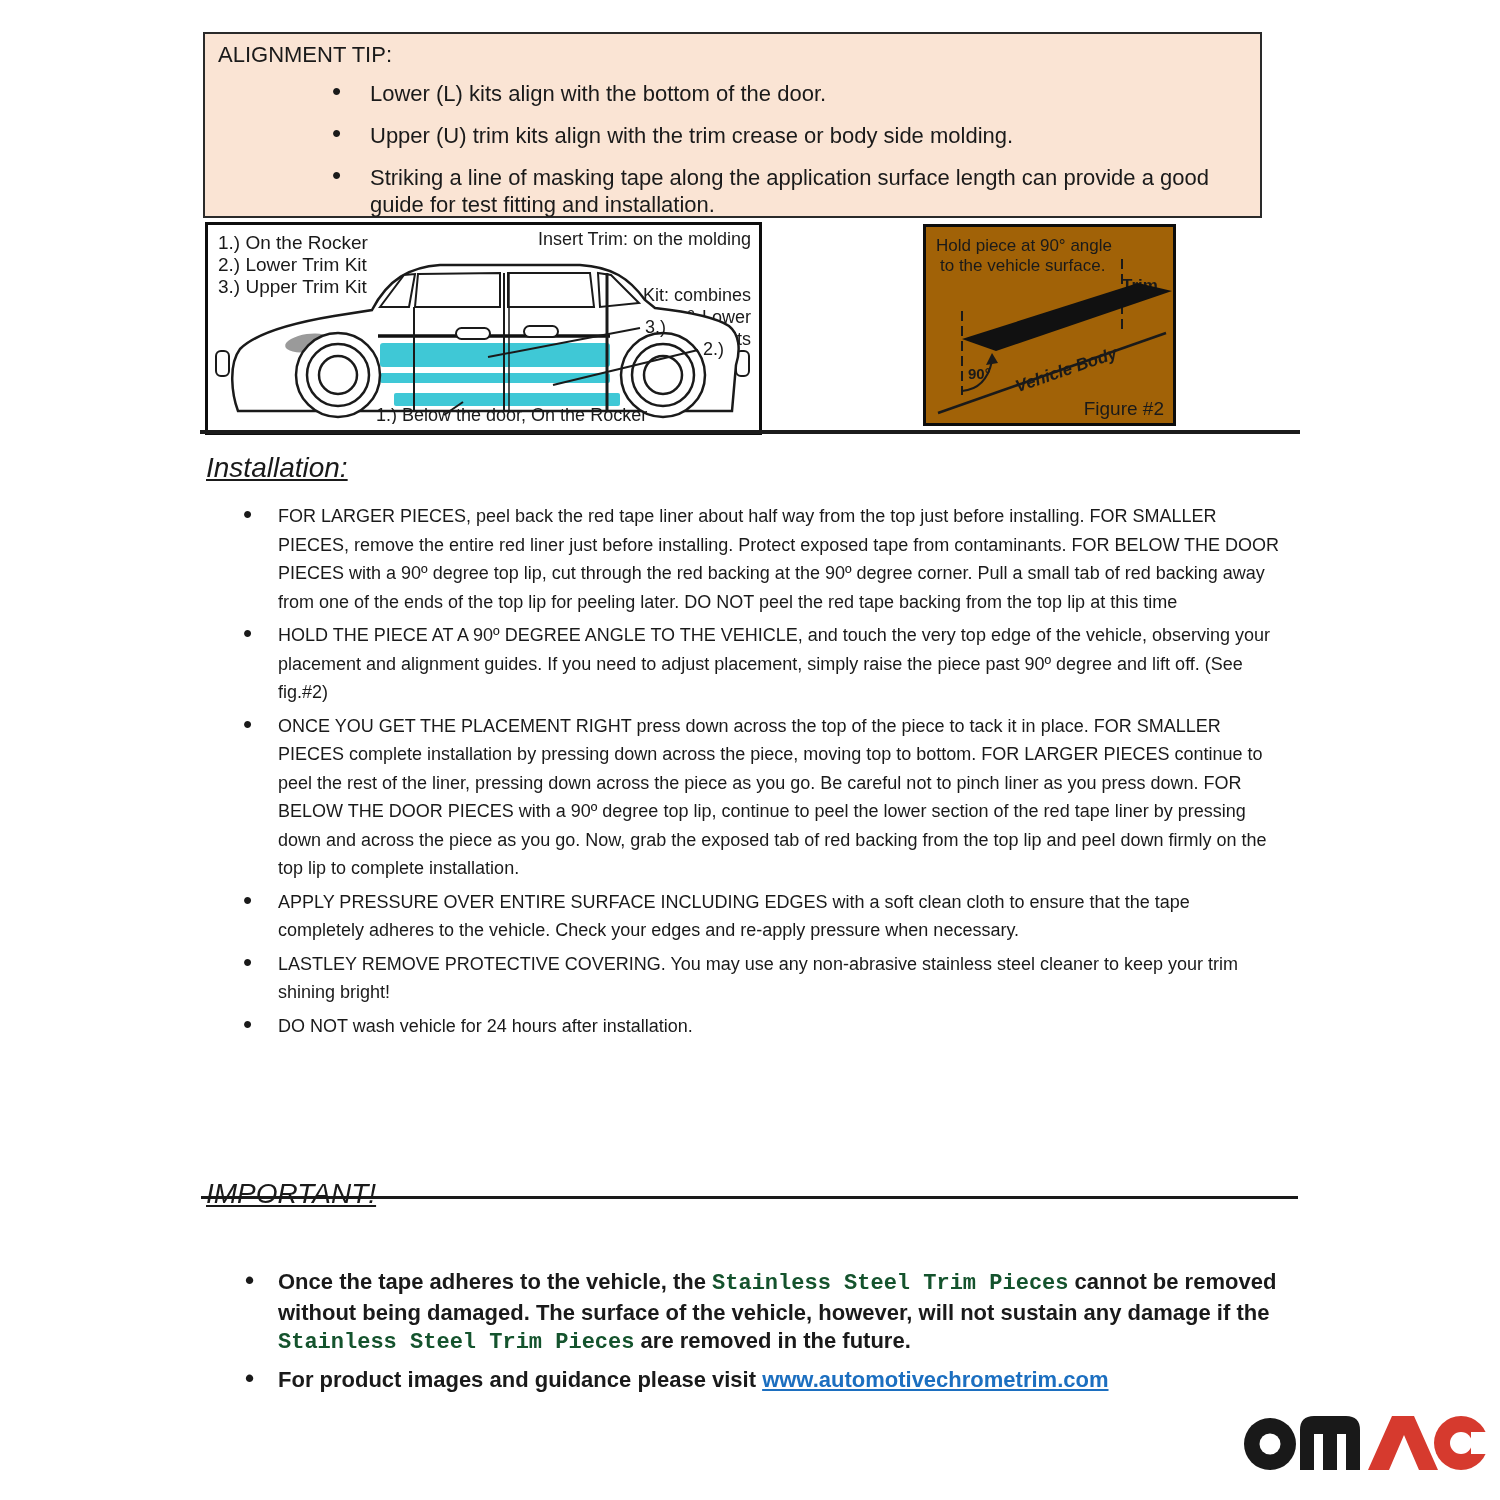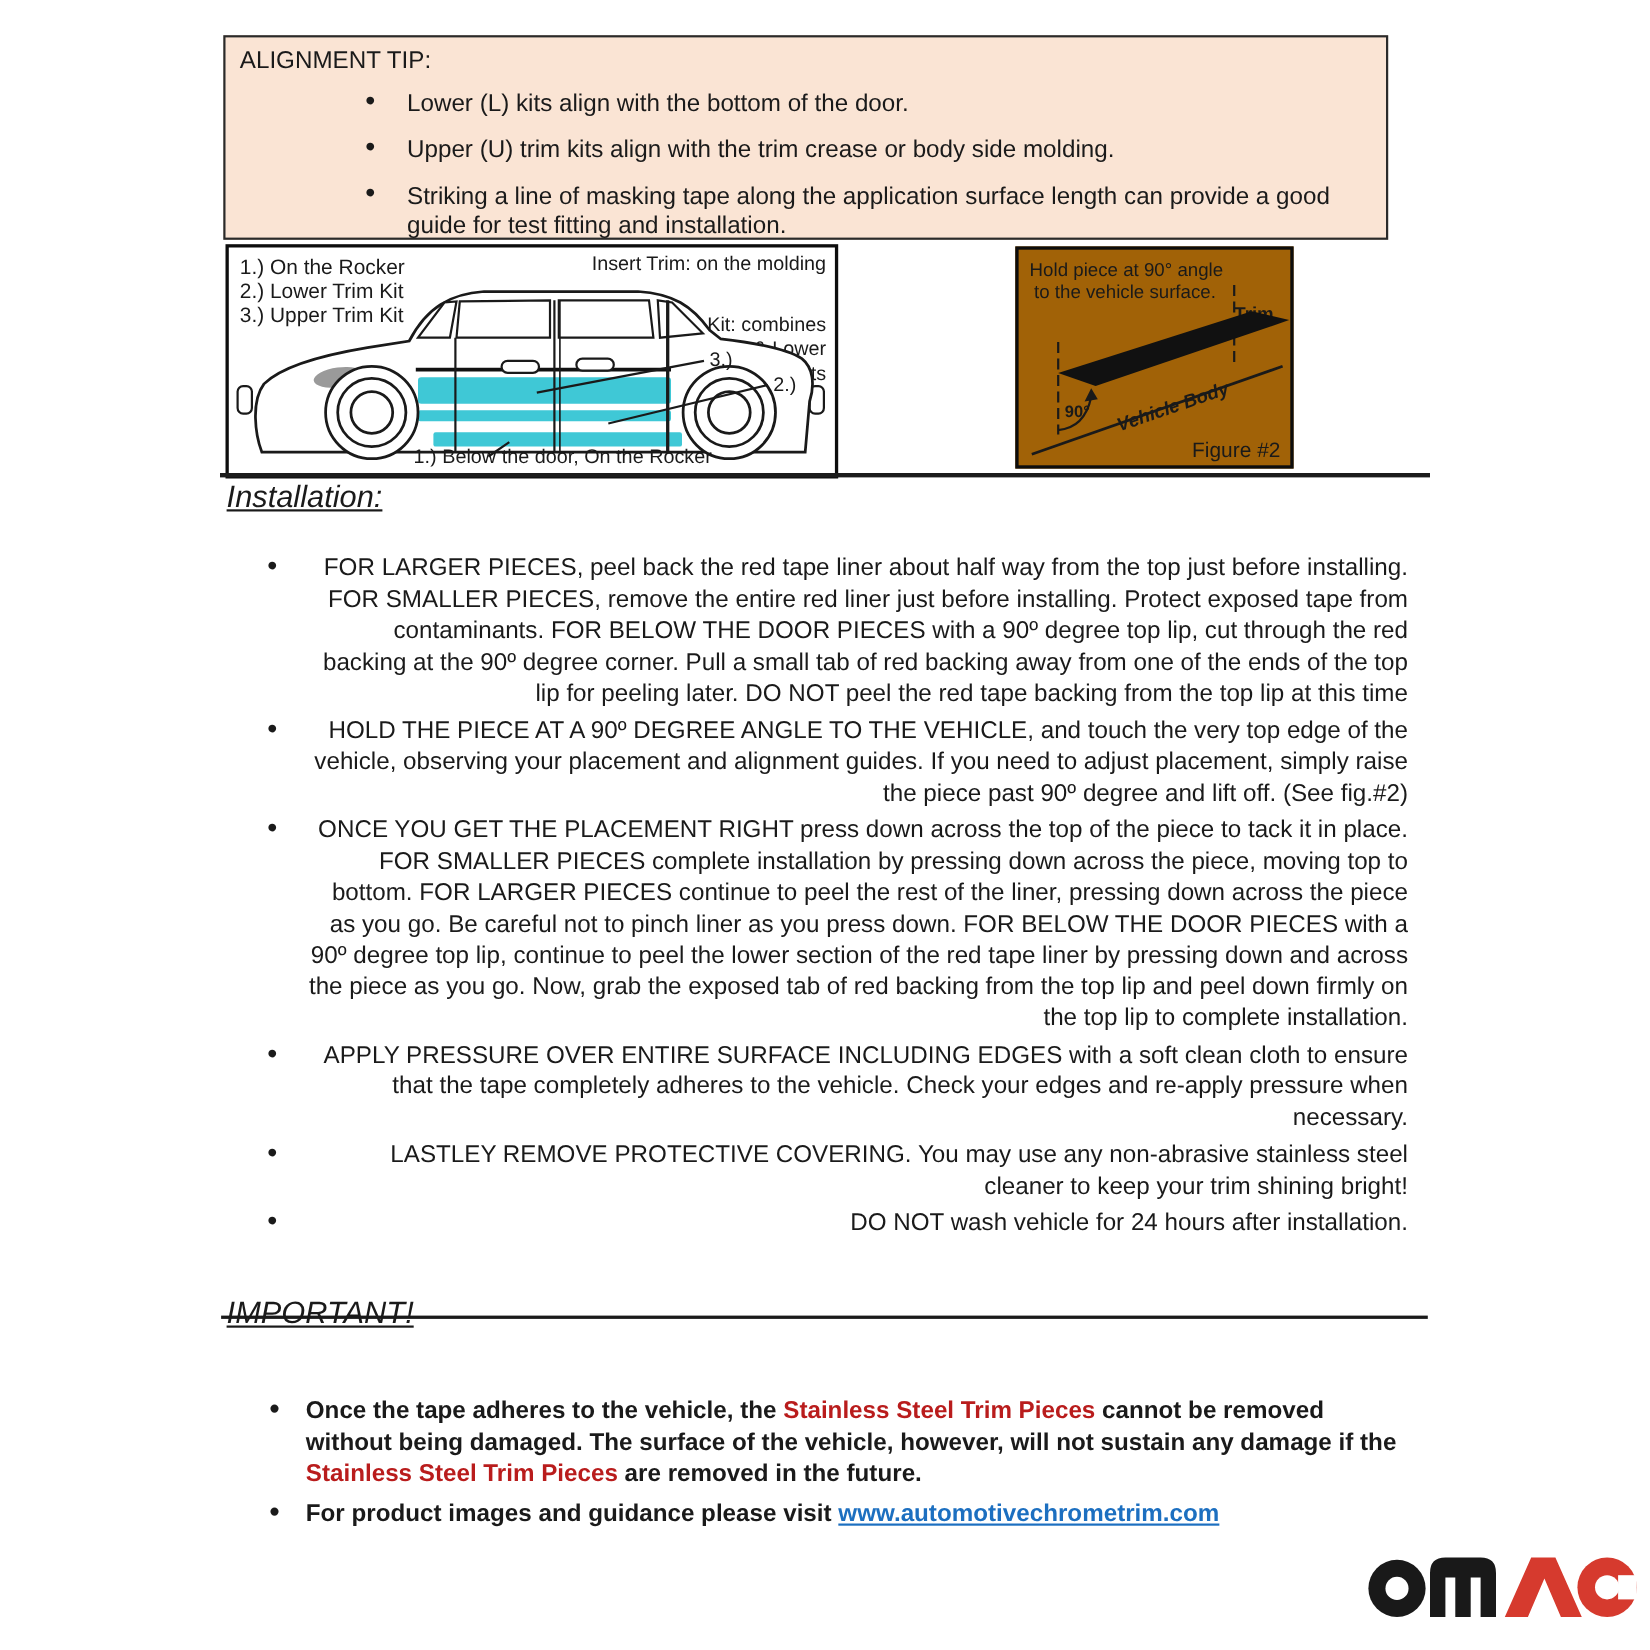--- a/index.html
+++ b/index.html
@@ -33,30 +33,29 @@
   .fig2-box{
     left:923px;top:224px;width:253px;height:202px;box-sizing:border-box;
     border:3px solid #0d0d0d;background:#a16207;
   }
   .figures-rule{
     left:200px;top:430px;width:1100px;height:4px;background:#1c1c1c;
   }
 
   
   .install-heading{
-    left:206px;top:436px;font-size:28px;font-style:italic;
+    left:206px;top:452px;font-size:28px;font-style:italic;
     text-decoration:underline;line-height:32px;
   }
   .install-list{
     left:205px;top:502px;width:1075px;list-style:none;margin:0;padding:0;
   }
   .install-list li{
-    position:relative;padding-left:73px;font-size:22px;line-height:28.5px;
+    position:relative;padding-left:73px;font-size:18px;line-height:28.5px;
     margin-bottom:5px;
-    text-align:right;
   }
   .install-list li::before{
     content:"\2022";position:absolute;left:38px;top:-2px;font-size:26px;
   }
 
   .divider{
     left:201px;top:1196px;width:1097px;height:3px;background:#1a1a1a;
   }
 
   
@@ -67,21 +66,21 @@
   .important-list{
     left:205px;top:1268px;width:1075px;list-style:none;margin:0;padding:0;
   }
   .important-list li{
     position:relative;padding-left:73px;font-size:22px;line-height:28.5px;
     margin-bottom:8px;font-weight:bold;
   }
   .important-list li::before{
     content:"\2022";position:absolute;left:40px;top:-2px;font-size:26px;
   }
-  .red-text{color:#b91c1c;}
+  .red-text{color:#14532d;font-family:Liberation Mono, monospace;}
   .link{color:#1c6fc0;text-decoration:underline;cursor:pointer;}
 
   
   .logo-wrap{left:1242px;top:1406px;width:248px;height:70px;}
 
   
   svg text{font-family:"Liberation Sans", sans-serif;fill:#1a1a1a;}
 </style>
 </head>
 <body>

